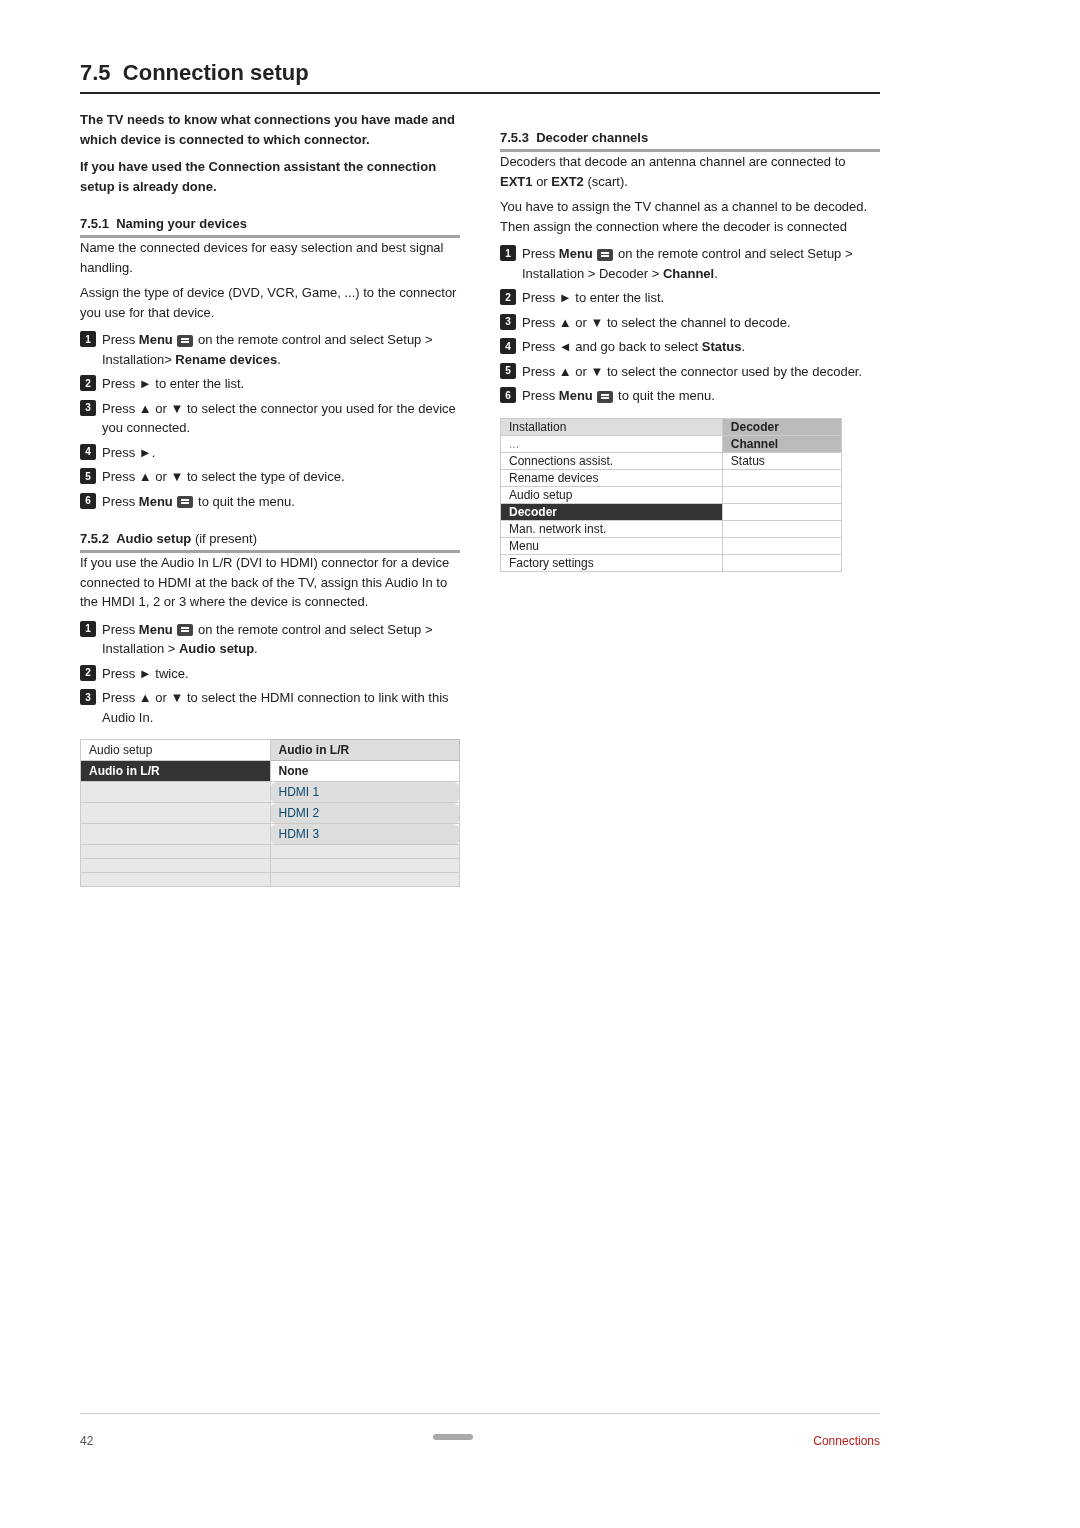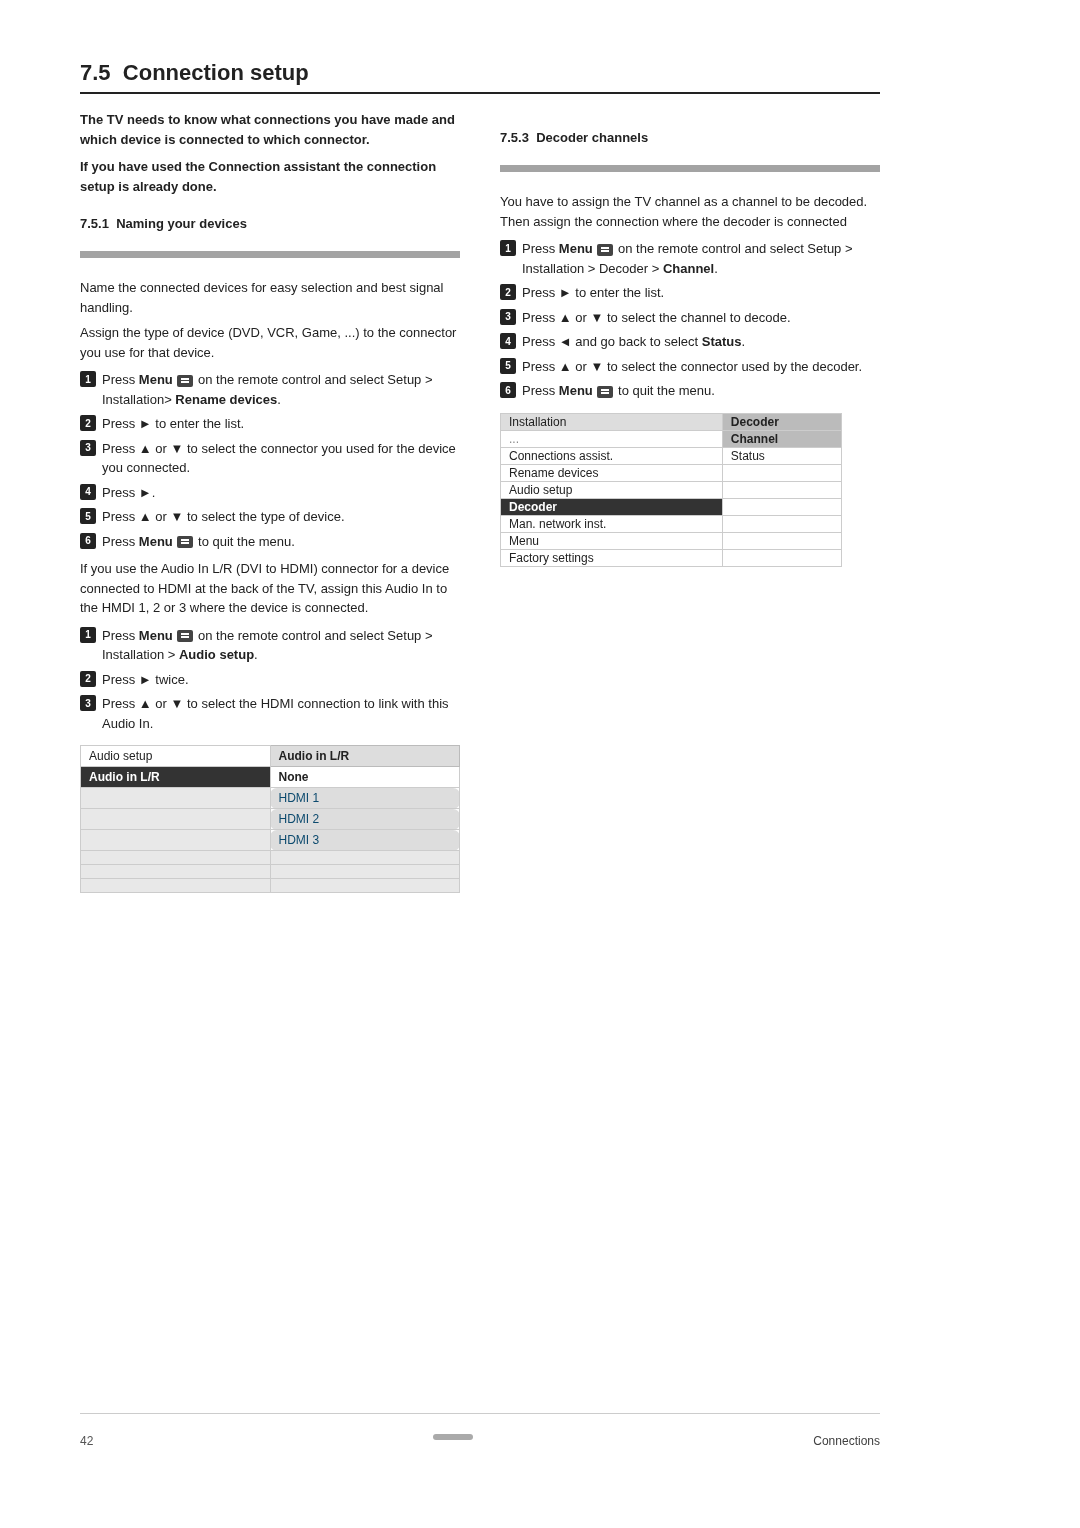--- a/index.html
+++ b/index.html
@@ -42,23 +42,23 @@
     p.intro {
       font-size: 13px;
       line-height: 1.5;
       margin-bottom: 8px;
       font-weight: bold;
     }
     h2.subsection {
       font-size: 13px;
       font-weight: bold;
       margin-top: 20px;
-      margin-bottom: 20px;
-      border-bottom: 7px solid #a3a3a3;
-      padding-bottom: 20px;
+      margin-bottom: 0;
+      border-bottom: 3px solid #a3a3a3;
+      padding-bottom: 4px;
     }
     p.body-text {
       font-size: 13px;
       line-height: 1.5;
       margin-bottom: 6px;
     }
     .step-list {
       margin: 8px 0 8px 0;
       padding: 0;
       list-style: none;
@@ -169,21 +169,21 @@
       margin-top: auto;
       padding-top: 20px;
       border-top: 1px solid #ccc;
     }
     .page-num {
       font-size: 12px;
       color: #555;
     }
     .page-label {
       font-size: 12px;
-      color: #404040;
+      color: #b91c1c;
     }
     .footer-bar {
       width: 40px;
       height: 6px;
       background: #aaa;
       border-radius: 3px;
       margin: 0 auto;
     }
   </style>
 </head>
@@ -227,20 +227,23 @@
         <li>
           <span class="step-num">5</span>
           <span class="step-text">Press ▲ or ▼ to select the type of device.</span>
         </li>
         <li>
           <span class="step-num">6</span>
           <span class="step-text">Press <strong>Menu</strong> <span class="menu-icon"></span> to quit the menu.</span>
         </li>
       </ol>
 
+      <h2 class="subsection">
+        <span>7.5.2</span>&nbsp;&nbsp;<span>Audio setup</span> <span style="font-weight:normal;">(if present)</span>
+      </h2>
       <p class="body-text">If you use the Audio In L/R (DVI to HDMI) connector for a device connected to HDMI at the back of the TV, assign this Audio In to the HMDI 1, 2 or 3 where the device is connected.</p>
 
       <ol class="step-list">
         <li>
           <span class="step-num">1</span>
           <span class="step-text">Press <strong>Menu</strong> <span class="menu-icon"></span> on the remote control and select Setup &gt; Installation &gt; <strong>Audio setup</strong>.</span>
         </li>
         <li>
           <span class="step-num">2</span>
           <span class="step-text">Press ► twice.</span>
@@ -287,20 +290,21 @@
           </tr>
         </tbody>
       </table>
     </div>
 
     <div class="right-col">
 
       <h2 class="subsection">
         <span>7.5.3</span>&nbsp;&nbsp;<span>Decoder channels</span>
       </h2>
+      <p class="body-text">Decoders that decode an antenna channel are connected to <strong>EXT1</strong> or <strong>EXT2</strong> (scart).</p>
       <p class="body-text">You have to assign the TV channel as a channel to be decoded. Then assign the connection where the decoder is connected</p>
 
       <ol class="step-list">
         <li>
           <span class="step-num">1</span>
           <span class="step-text">Press <strong>Menu</strong> <span class="menu-icon"></span> on the remote control and select Setup &gt; Installation &gt; Decoder &gt; <strong>Channel</strong>.</span>
         </li>
         <li>
           <span class="step-num">2</span>
           <span class="step-text">Press ► to enter the list.</span>

